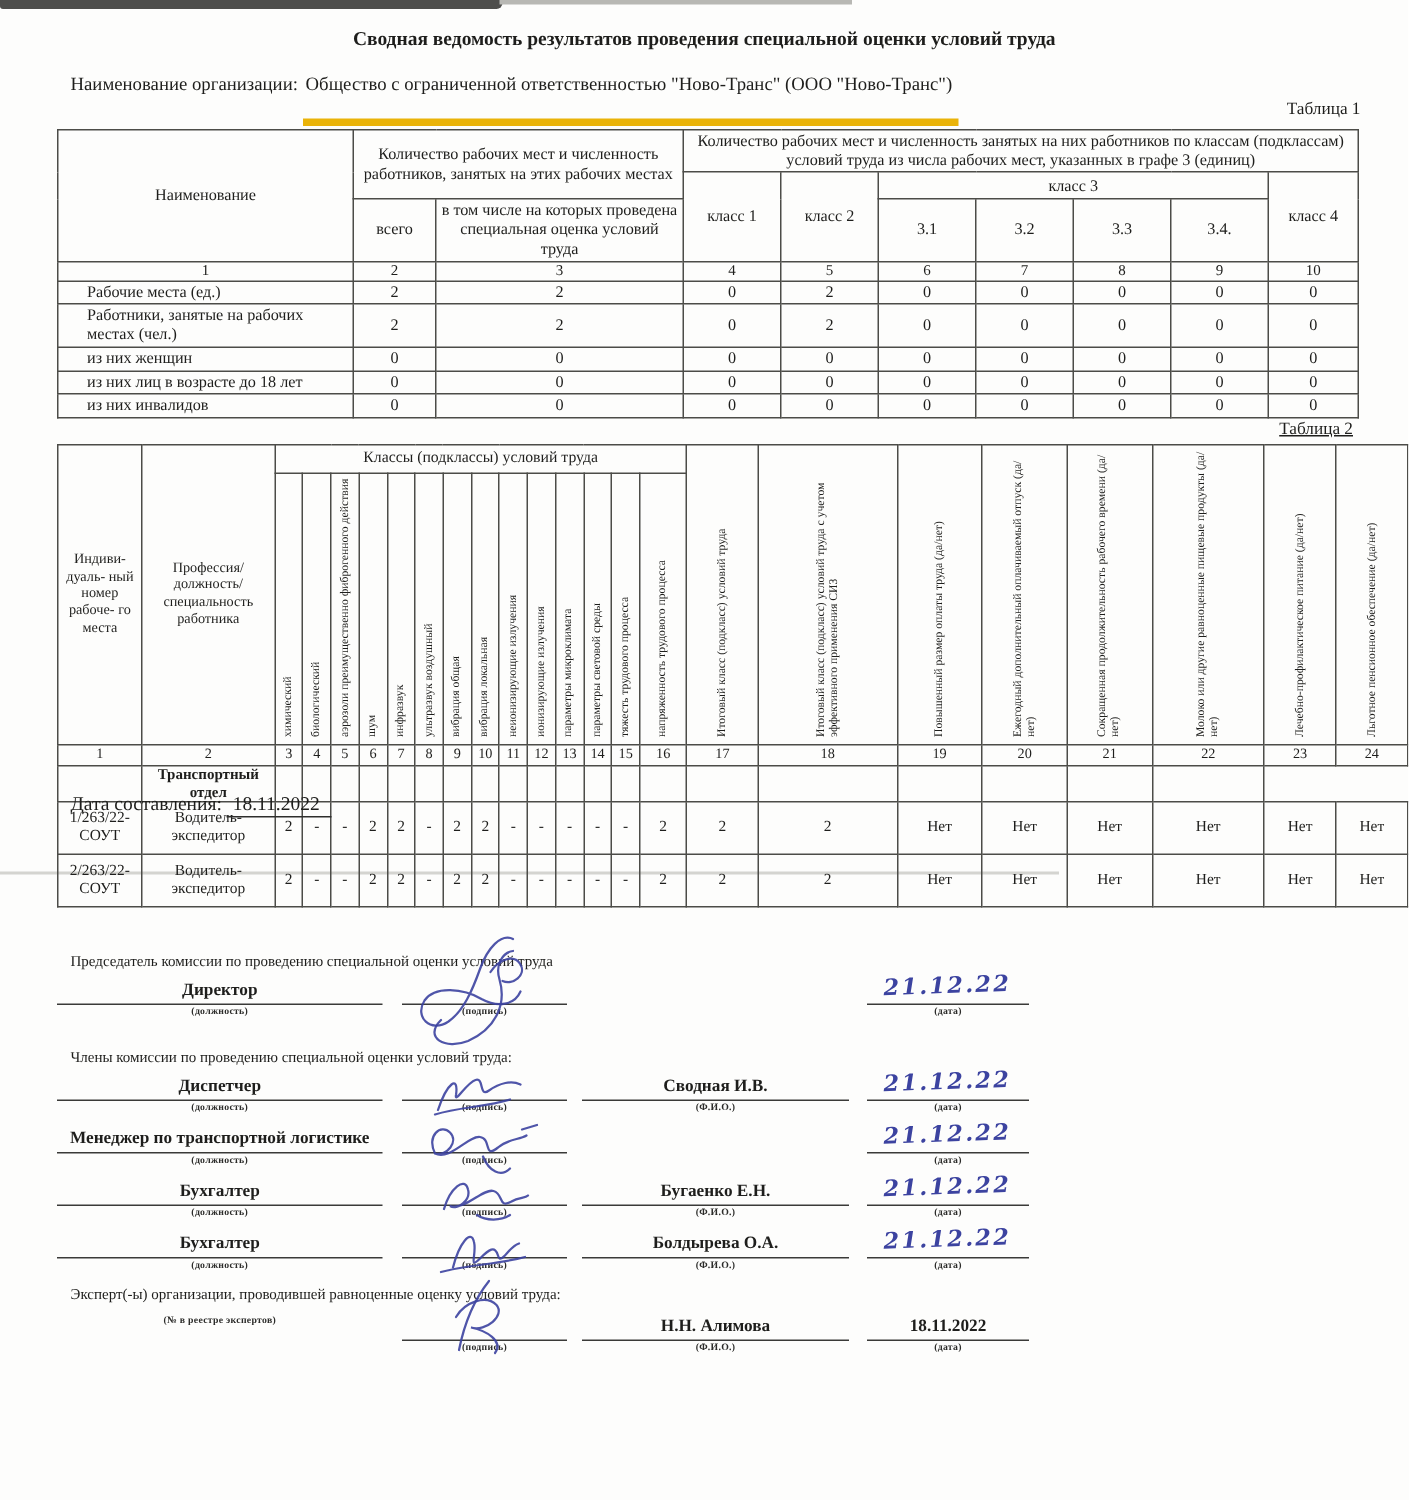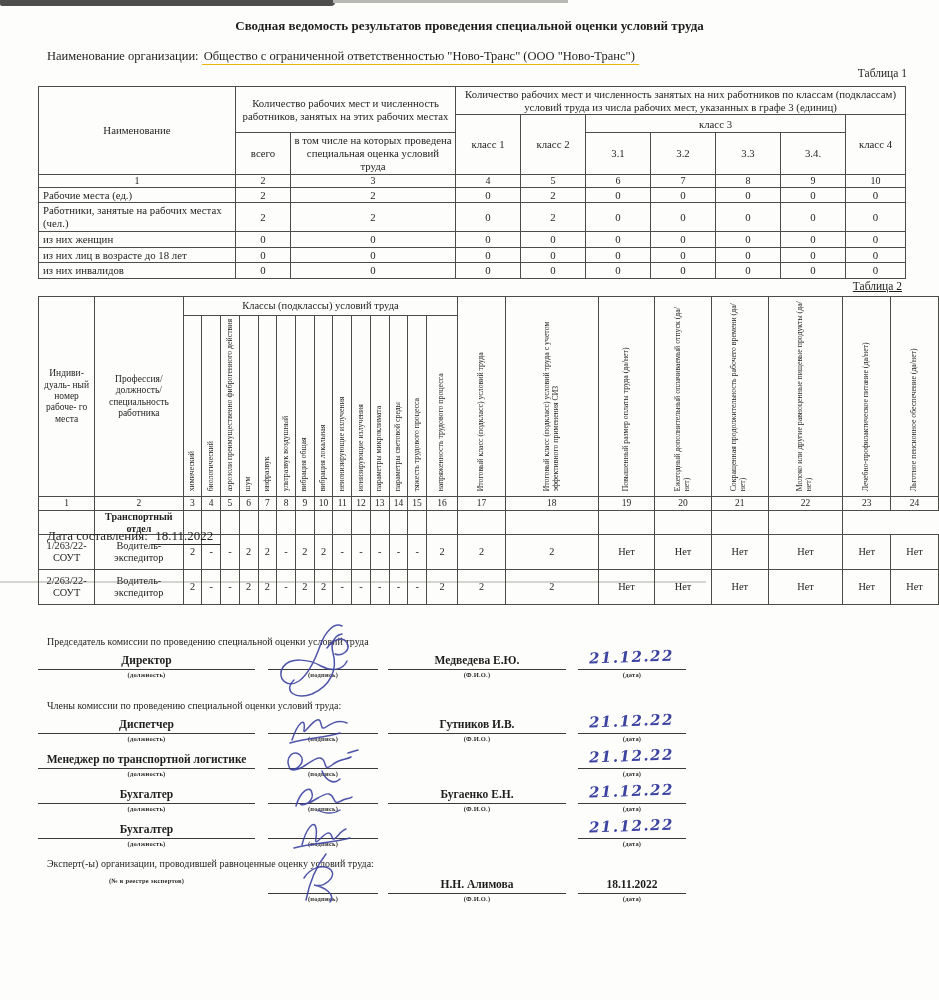--- a/index.html
+++ b/index.html
@@ -8,38 +8,38 @@
     background:#fdfdfc; color:#1e1e1c;
     font-family:"Liberation Serif", serif;
   }
   
   .smudge-dark { position:absolute; left:0; top:0; width:335px; height:6px; background:#4e4e4c; border-radius:0 0 4px 2px; }
   .smudge-light { position:absolute; left:333px; top:0; width:235px; height:3px; background:#b8b8b4; }
   .scan-band { position:absolute; left:0; top:581px; width:706px; height:2px; background:#d4d4d0; }
 
   .doc-title { position:absolute; top:18px; left:0; width:100%; text-align:center; font-weight:bold; font-size:13px; }
   .org-line { position:absolute; top:49px; left:47px; font-size:12.5px; white-space:nowrap; }
-  .org-line .uv { border-bottom:1px solid #eab308; padding:0 4px 1px 2px; }
+  .org-line .uv { border-bottom:5px solid #eab308; padding:0 4px 16px 2px; }
   .cap { position:absolute; font-size:11.5px; }
   .cap1 { top:67px; right:32px; }
   .cap2 { top:280px; right:37px;text-decoration:underline; }
   .date-line { position:absolute; top:528px; left:47px; font-size:13px;text-align:right; }
   .date-line .uv { border-bottom:1px solid #2e2e2c; padding:0 8px 1px 4px; }
 
   table { border-collapse:collapse; table-layout:fixed; position:absolute; }
   td { border:1px solid #4c4c48; vertical-align:middle; text-align:center; padding:1px 2px; overflow:hidden; }
 
   .t1 { left:38px; top:86px; font-size:10.8px; line-height:1.18; }
   .t1 .r1 { height:26px; }
   .t1 .r2 { height:18px; }
   .t1 .r3 { height:40px; }
   .t1 .numr td { height:12px; font-size:10px; padding:0; line-height:1; }
   .t1 .drow td { height:12px; }
   .t1 .drow2 td { height:25px; }
-  .t1 td.lbl { text-align:left; padding-left:4px; }
+  .t1 td.lbl { text-align:left; padding-left:19px; }
 
   .t2 { left:38px; top:296px; font-size:10.5px; line-height:1.12; }
   .t2 .h1 td { height:16px; font-size:10.5px; }
   .t2 .h2 { height:130px; }
   .t2 td.vt {
     writing-mode:vertical-rl; transform:rotate(180deg);
     font-size:7.8px; line-height:1.15; text-align:left;
     padding:5px 1px 3px; vertical-align:middle;
   }
   .t2 td.hd { font-size:9.5px; line-height:1.2; }
@@ -363,24 +363,20 @@
     </div>
     <div class="scell" style="left:268px;width:110px">
       <svg class="scrib" style="left:4px;bottom:-22px" width="100" height="80" viewBox="0 0 100 80">
         <path d="M70 6 C 62 2, 53 12, 48 26 C 43 40, 37 54, 27 61 C 15 69, 4 58, 11 47 C 18 37, 37 39, 49 46 C 60 52, 71 50, 75 41"></path>
         <path d="M22 60 C 10 72, 25 80, 40 74 C 58 66, 66 50, 61 33 C 58 23, 63 15, 70 14"></path>
         <path d="M55 28 C 61 19, 71 16, 75 23 C 79 30, 70 37, 63 34"></path>
       </svg>
       <div class="sval"></div>
       <div class="slab">(подпись)</div>
     </div>
-    <div class="scell" style="left:388px;width:178px">
-      <div class="sval">Медведева Е.Ю.</div>
-      <div class="slab">(Ф.И.О.)</div>
-    </div>
     <div class="scell" style="left:578px;width:108px">
       <div class="sval"><span class="hand">21.12.22</span></div>
       <div class="slab">(дата)</div>
     </div>
   </div>
 
   <div class="sighead" style="top:700px">Члены комиссии по проведению специальной оценки условий труда:</div>
 
   <div class="sigrow" style="top:716px">
     <div class="scell" style="left:38px;width:217px">
@@ -389,21 +385,21 @@
     </div>
     <div class="scell" style="left:268px;width:110px">
       <svg class="scrib" style="left:18px;bottom:-6px" width="70" height="34" viewBox="0 0 70 34">
         <path d="M6 26 C 12 8, 20 2, 18 16 C 17 22, 25 8, 31 6 C 37 4, 33 18, 40 13 C 47 8, 55 6, 61 9"></path>
         <path d="M4 29 C 20 24, 38 24, 54 19"></path>
       </svg>
       <div class="sval"></div>
       <div class="slab">(подпись)</div>
     </div>
     <div class="scell" style="left:388px;width:178px">
-      <div class="sval">Гутников И.В.</div>
+      <div class="sval">Сводная И.В.</div>
       <div class="slab">(Ф.И.О.)</div>
     </div>
     <div class="scell" style="left:578px;width:108px">
       <div class="sval"><span class="hand">21.12.22</span></div>
       <div class="slab">(дата)</div>
     </div>
   </div>
 
   <div class="sigrow" style="top:751px">
     <div class="scell" style="left:38px;width:217px">
@@ -454,20 +450,24 @@
       <div class="slab">(должность)</div>
     </div>
     <div class="scell" style="left:268px;width:110px">
       <svg class="scrib" style="left:22px;bottom:-8px" width="64" height="38" viewBox="0 0 64 38">
         <path d="M12 28 C 16 12, 24 2, 26 11 C 28 19, 22 30, 30 22 C 36 16, 40 13, 42 20 C 44 27, 49 14, 56 12"></path>
         <path d="M4 31 C 22 26, 42 26, 60 21"></path>
       </svg>
       <div class="sval"></div>
       <div class="slab">(подпись)</div>
     </div>
+    <div class="scell" style="left:388px;width:178px">
+      <div class="sval">Болдырева О.А.</div>
+      <div class="slab">(Ф.И.О.)</div>
+    </div>
     <div class="scell" style="left:578px;width:108px">
       <div class="sval"><span class="hand">21.12.22</span></div>
       <div class="slab">(дата)</div>
     </div>
   </div>
 
   <div class="sighead" style="top:858px">Эксперт(-ы) организации, проводившей равноценные оценку условий труда:</div>
 
   <div class="sigrow" style="top:876px">
     <div class="scell" style="left:38px;width:217px">

